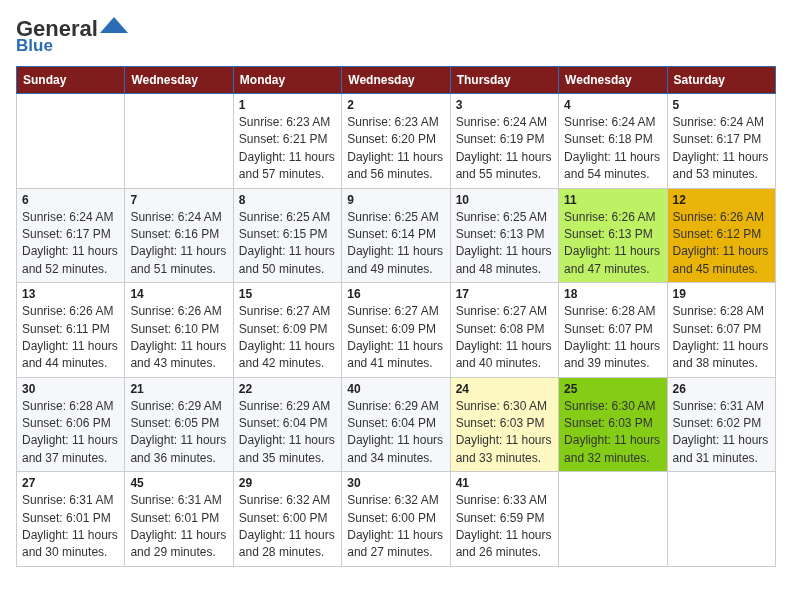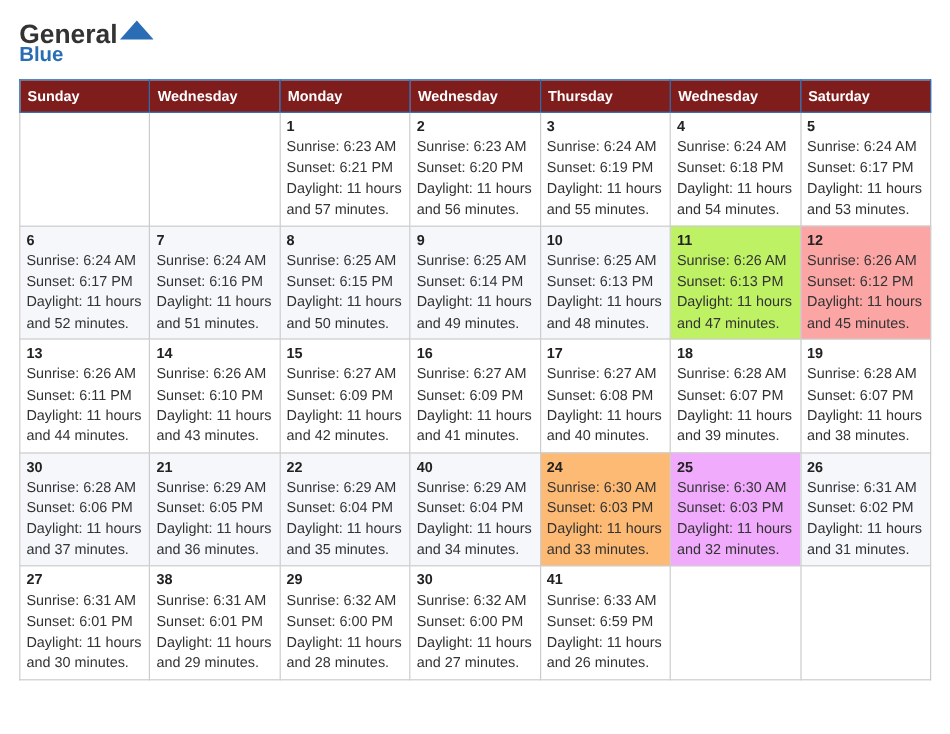--- a/index.html
+++ b/index.html
@@ -170,21 +170,21 @@
           <div class="day-info" style="white-space: pre-line;">Sunrise: 6:25 AM
 Sunset: 6:13 PM
 Daylight: 11 hours and 48 minutes.</div>
         </td>
         <td style="background: #bef264;">
           <div class="day-num">11</div>
           <div class="day-info" style="white-space: pre-line;">Sunrise: 6:26 AM
 Sunset: 6:13 PM
 Daylight: 11 hours and 47 minutes.</div>
         </td>
-        <td style="background: #fca5a5;">
+        <td style="background: #eab308;">
           <div class="day-num">12</div>
           <div class="day-info" style="white-space: pre-line;">Sunrise: 6:26 AM
 Sunset: 6:12 PM
 Daylight: 11 hours and 45 minutes.</div>
         </td>
       </tr>
       <tr>
         <td>
           <div class="day-num">13</div>
           <div class="day-info" style="white-space: pre-line;">Sunrise: 6:26 AM
@@ -246,48 +246,48 @@
           <div class="day-info" style="white-space: pre-line;">Sunrise: 6:29 AM
 Sunset: 6:04 PM
 Daylight: 11 hours and 35 minutes.</div>
         </td>
         <td style="background: rgb(245, 247, 250);">
           <div class="day-num">40</div>
           <div class="day-info" style="white-space: pre-line;">Sunrise: 6:29 AM
 Sunset: 6:04 PM
 Daylight: 11 hours and 34 minutes.</div>
         </td>
-        <td style="background: #fdba74;">
+        <td style="background: #fef9c3;">
           <div class="day-num">24</div>
           <div class="day-info" style="white-space: pre-line;">Sunrise: 6:30 AM
 Sunset: 6:03 PM
 Daylight: 11 hours and 33 minutes.</div>
         </td>
-        <td style="background: #f0abfc;">
+        <td style="background: #84cc16;">
           <div class="day-num">25</div>
           <div class="day-info" style="white-space: pre-line;">Sunrise: 6:30 AM
 Sunset: 6:03 PM
 Daylight: 11 hours and 32 minutes.</div>
         </td>
         <td style="background: rgb(245, 247, 250);">
           <div class="day-num">26</div>
           <div class="day-info" style="white-space: pre-line;">Sunrise: 6:31 AM
 Sunset: 6:02 PM
 Daylight: 11 hours and 31 minutes.</div>
         </td>
       </tr>
       <tr>
         <td>
           <div class="day-num">27</div>
           <div class="day-info" style="white-space: pre-line;">Sunrise: 6:31 AM
 Sunset: 6:01 PM
 Daylight: 11 hours and 30 minutes.</div>
         </td>
         <td>
-          <div class="day-num">38</div>
+          <div class="day-num">45</div>
           <div class="day-info" style="white-space: pre-line;">Sunrise: 6:31 AM
 Sunset: 6:01 PM
 Daylight: 11 hours and 29 minutes.</div>
         </td>
         <td>
           <div class="day-num">29</div>
           <div class="day-info" style="white-space: pre-line;">Sunrise: 6:32 AM
 Sunset: 6:00 PM
 Daylight: 11 hours and 28 minutes.</div>
         </td>

